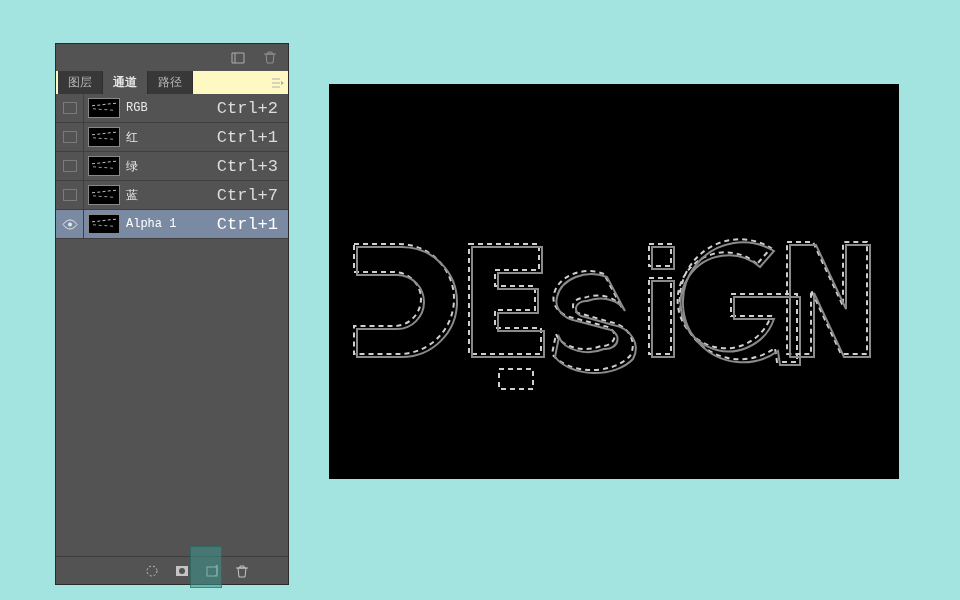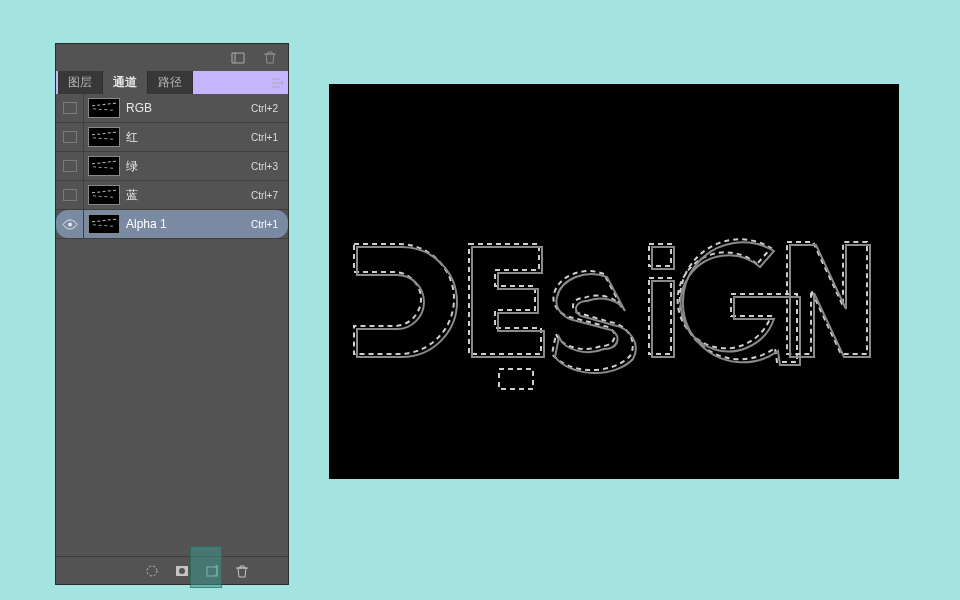--- a/index.html
+++ b/index.html
@@ -33,21 +33,21 @@
     display: flex;
     align-items: center;
     justify-content: flex-end;
     padding-right: 6px;
     gap: 8px;
   }
   .panel-topbar .topicon { width: 24px; height: 22px; display:flex; align-items:center; justify-content:center; color:#aeaeae; }
 
   .tabs {
     height: 23px;
-    background: #c4b5fd;
+    background: #fef9c3;
     display: flex;
     align-items: stretch;
     padding-left: 2px;
   }
   .tab {
     padding: 0 10px;
     display: flex;
     align-items: center;
     color: #b5b5b5;
     font-size: 12px;
@@ -60,31 +60,31 @@
     color: #e6e6e6;
     font-weight: bold;
   }
   .tabs .flyout {
     margin-left: auto;
     width: 20px;
     display:flex; align-items:center; justify-content:center;
     color:#aeaeae;
   }
 
-  .channel-list { flex: 0 0 auto; }
+  .channel-list { flex: 0 0 auto; font-family: Liberation Mono, monospace; }
   .row-sep { height:1px; background:#3f3f3f; }
 
   .channel-row {
     height: 28px;
     display: flex;
     align-items: center;
     background: #535353;
     position: relative;
   }
-  .channel-row.selected { background: #7a8aa3; color:#fff;border-radius:12px; }
+  .channel-row.selected { background: #7a8aa3; color:#fff; }
   .eye-col {
     width: 28px; height: 100%;
     border-right: 1px solid #3f3f3f;
     display:flex; align-items:center; justify-content:center;
   }
   .eye-swatch { width:14px; height:12px; border:1px solid #7a7a7a; }
   .eye-icon { display:none; color:#d8d8d8; }
   .channel-row.selected .eye-icon { display:block; }
 
   .thumb {
@@ -102,21 +102,21 @@
     transform: skewY(-6deg);
   }
   .thumb .scribble2 {
     position:absolute; left:4px; right:6px; top:10px; height:6px;
     border-top:1px dashed #999;
     transform: skewY(4deg);
   }
 
   .ch-name { flex:1; color:#e9e9e9; }
   .channel-row.selected .ch-name { color:#fff; }
-  .shortcut { padding-right:10px; color:#dcdcdc; font-size:10px;text-align:center; }
+  .shortcut { padding-right:10px; color:#dcdcdc; font-size:17px;text-align:center; }
   .channel-row.selected .shortcut { color:#fff; }
 
   .panel-body { flex:1; background:#535353; }
 
   .panel-footer {
     height: 28px;
     background: #535353;
     border-top: 1px solid #3d3d3d;
     display:flex;
     align-items:center;

